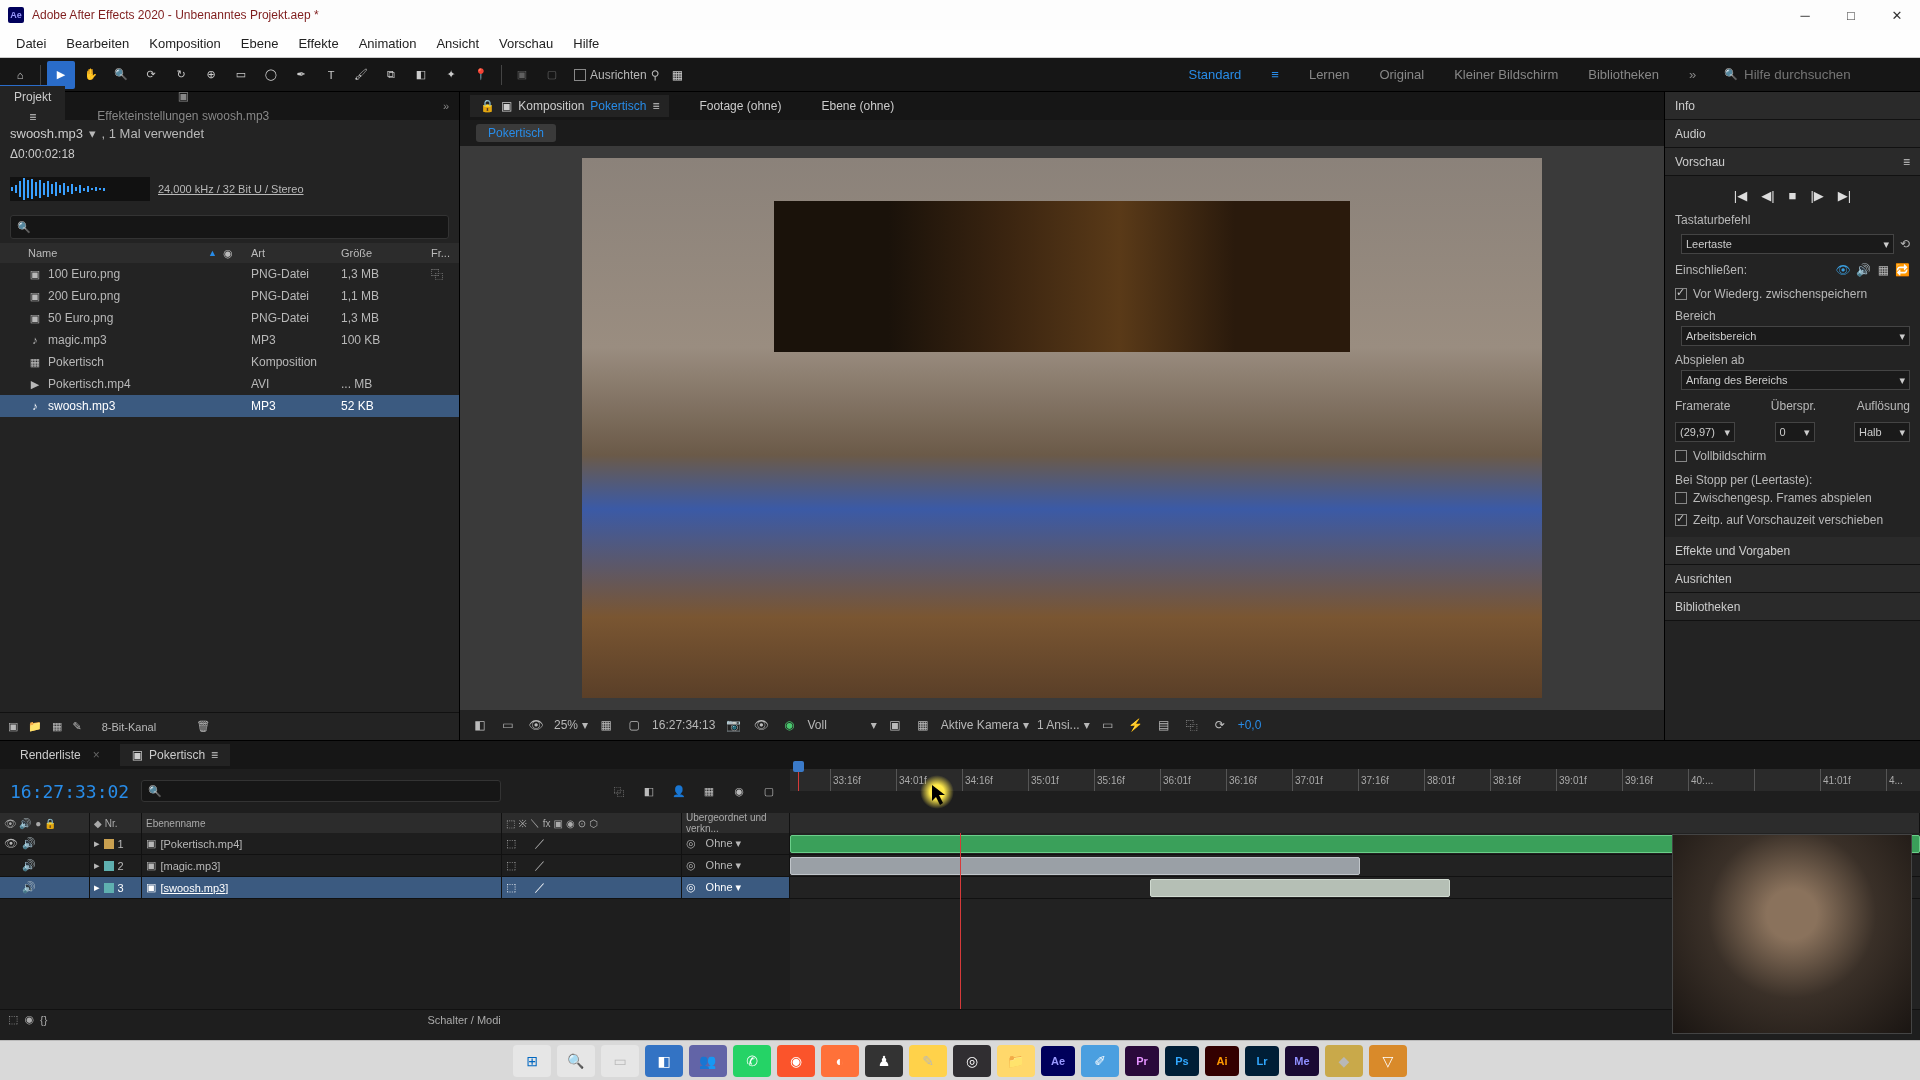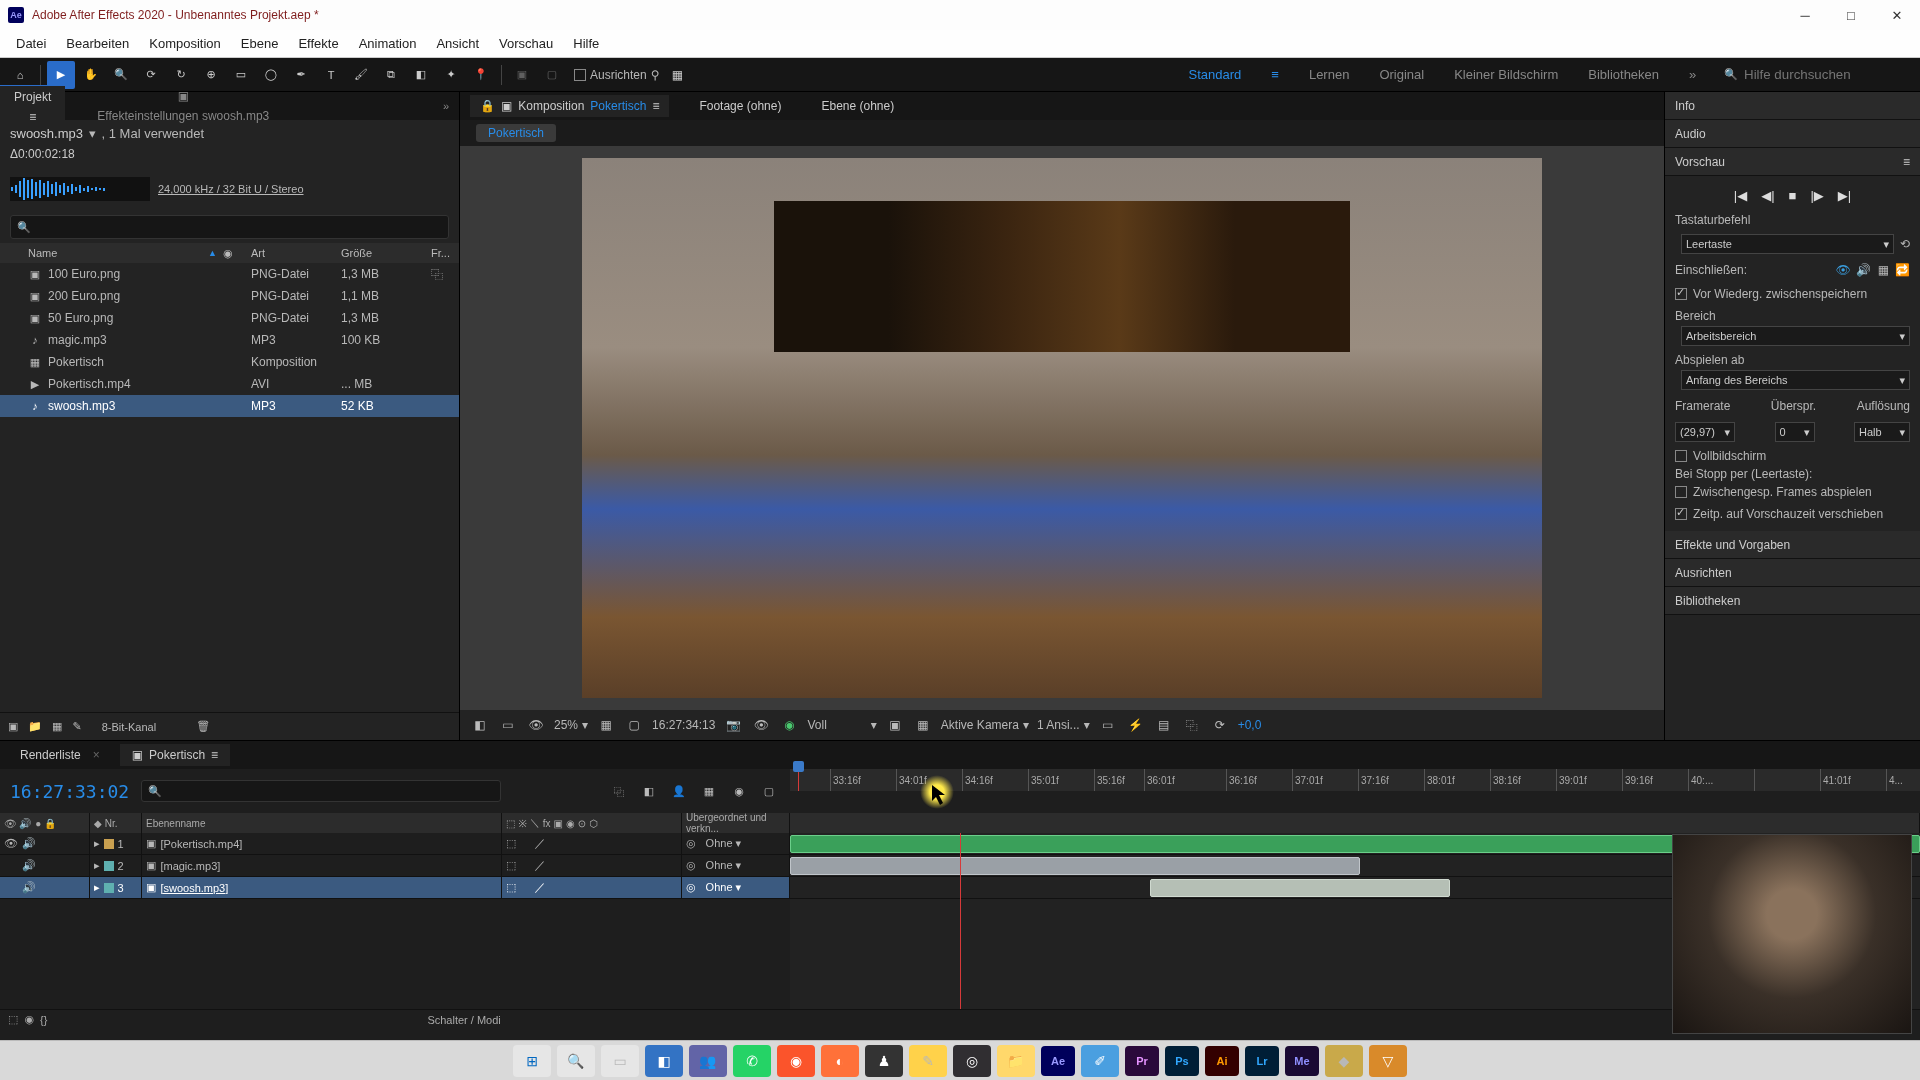--- a/index.html
+++ b/index.html
@@ -476,21 +476,21 @@
           </div>
         <div class="sel" style="min-width:56px">
             <span>Halb</span>
             <span>▾</span>
           </div>
       </div>
       <div class="chk-row">
           <span class="chk"></span>
           <span>Vollbildschirm</span>
         </div>
-      <div style="">Bei Stopp per (Leertaste):</div>
+      <div style="margin-top:6px">Bei Stopp per (Leertaste):</div>
       <div class="chk-row">
           <span class="chk"></span>
           <span>Zwischengesp. Frames abspielen</span>
         </div>
       <div class="chk-row">
           <span class="chk on"></span>
           <span>Zeitp. auf Vorschauzeit verschieben</span>
         </div>
     </div>
     <div class="sec-hdr">
@@ -534,21 +534,21 @@
     </div>
     <div class="tl-ruler" id="ruler">
       <div class="playhead" style="left:8px">
           <div class="cti-marker"></div>
         </div>
     <div class="tick" style="left: 40px;">33:16f</div>
         <div class="tick" style="left: 106px;">34:01f</div>
         <div class="tick" style="left: 172px;">34:16f</div>
         <div class="tick" style="left: 238px;">35:01f</div>
         <div class="tick" style="left: 304px;">35:16f</div>
-        <div class="tick" style="left: 354px;">36:01f</div>
+        <div class="tick" style="left: 370px;">36:01f</div>
         <div class="tick" style="left: 436px;">36:16f</div>
         <div class="tick" style="left: 502px;">37:01f</div>
         <div class="tick" style="left: 568px;">37:16f</div>
         <div class="tick" style="left: 634px;">38:01f</div>
         <div class="tick" style="left: 700px;">38:16f</div>
         <div class="tick" style="left: 766px;">39:01f</div>
         <div class="tick" style="left: 832px;">39:16f</div>
         <div class="tick" style="left: 898px;">40:...</div>
         <div class="tick" style="left: 964px;"></div>
         <div class="tick" style="left: 1030px;">41:01f</div>

